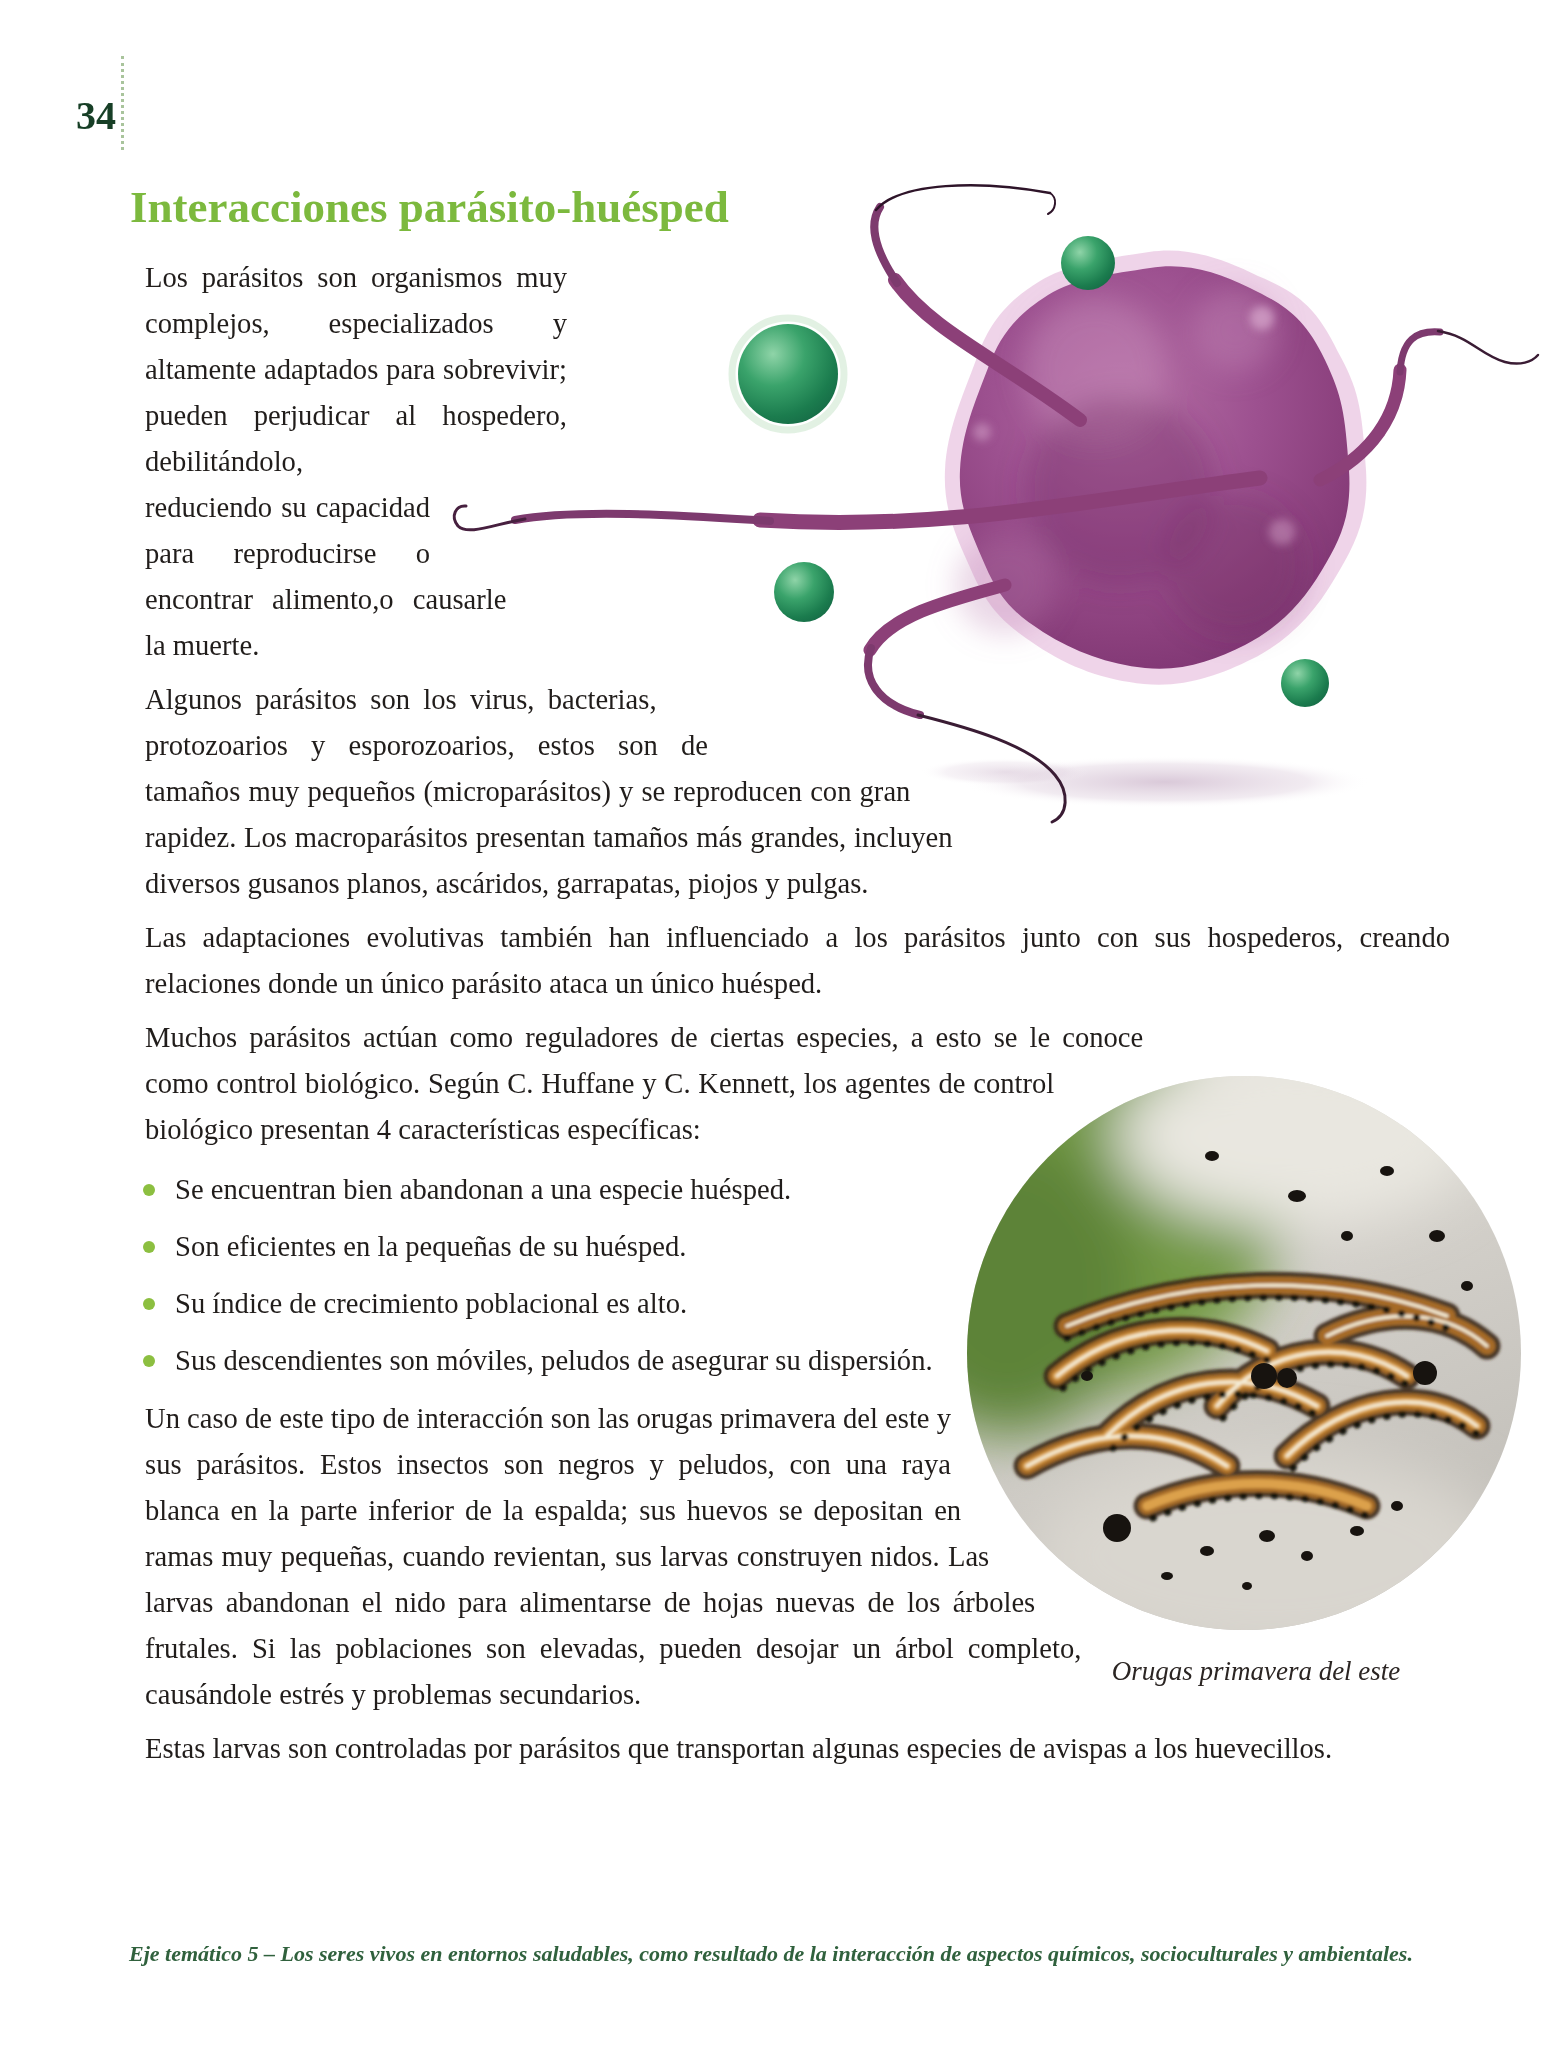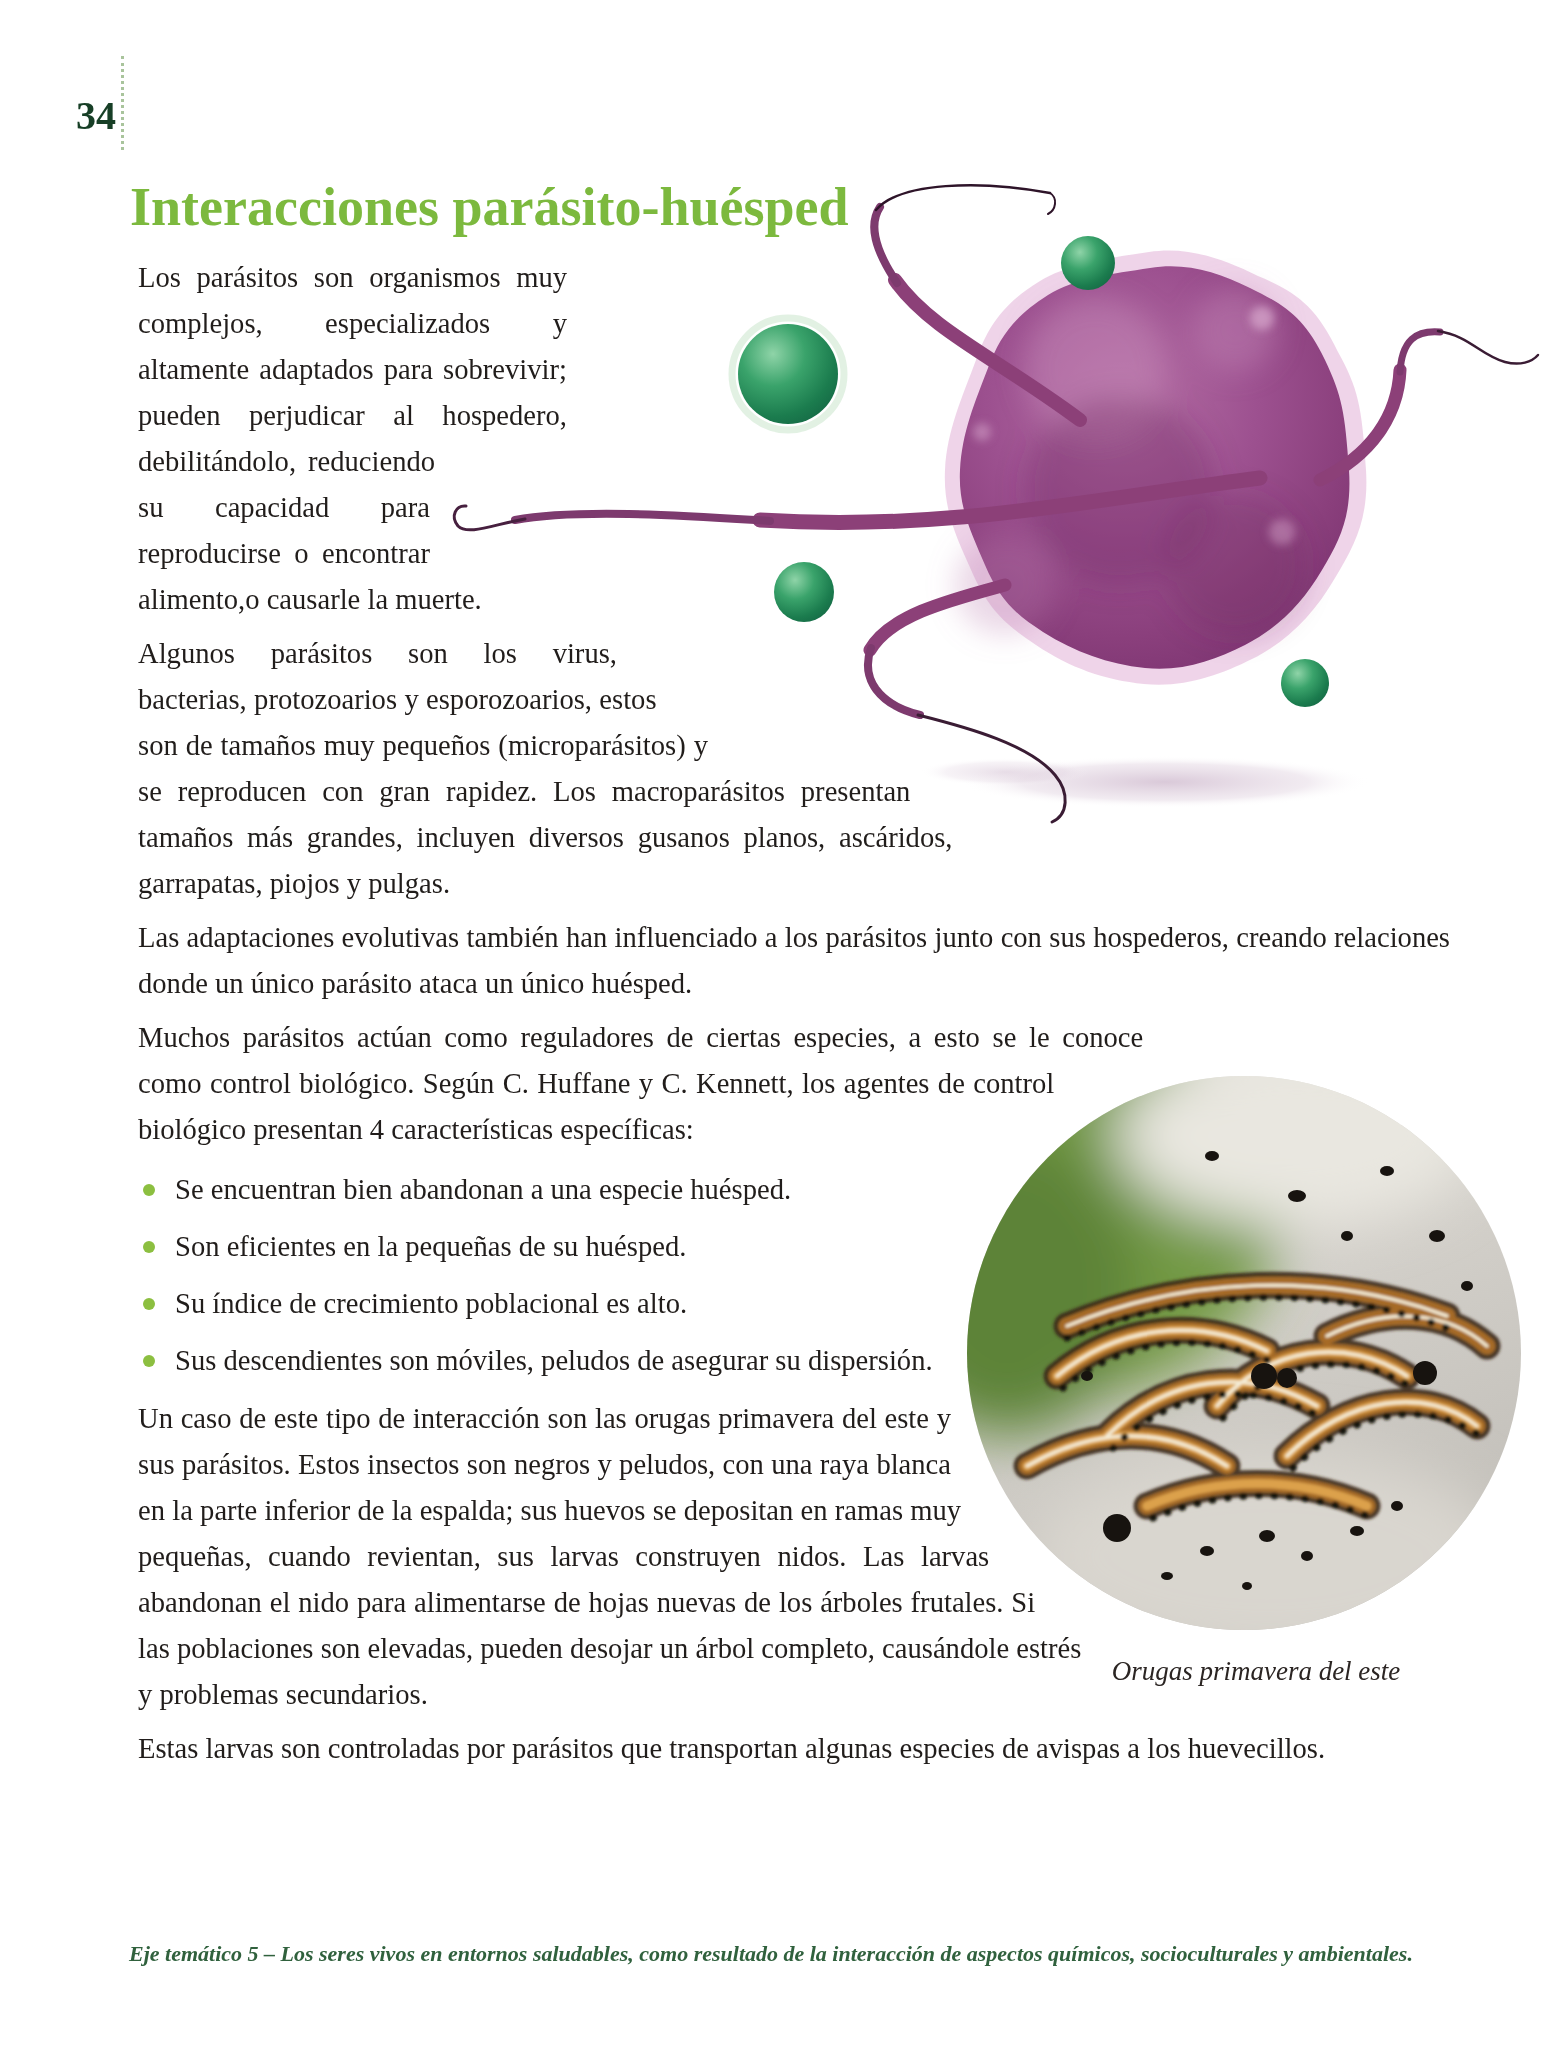--- a/index.html
+++ b/index.html
@@ -8,23 +8,23 @@
 
   
   .pageno{position:absolute;left:76px;top:92px;font-size:40px;font-weight:bold;color:#17402а;}
   .pageno{color:#173f26;text-align:right;}
   .pageno-rule{position:absolute;left:121px;top:56px;height:94px;width:0;border-left:3px dotted #a9c49c;}
 
   
   .content{position:absolute;left:130px;top:181px;width:1320px;z-index:2;
            font-size:28.6px;line-height:46px;text-align:justify;
            hyphens:auto;-webkit-hyphens:auto;}
-  h1.title{font-size:54px;line-height:52px;font-weight:bold;color:#7cb93e;margin:0 0 22px 0;text-align:left;}
+  h1.title{font-size:45px;line-height:52px;font-weight:bold;color:#7cb93e;margin:0 0 22px 0;text-align:left;}
   h2.subtitle{font-size:38px;line-height:44px;font-weight:bold;color:#7cb93e;margin:14px 0 20px 0;text-align:left;}
-  p{margin:0 0 8px 8px;}
+  p{margin:0 0 8px 15px;}
 
   
   .art-spacer{float:right;width:1020px;height:618px;margin:0 0 0 0;
     shape-outside:polygon(155px 0px,1020px 0px,1020px 618px,560px 610px,545px 560px,500px 500px,
                           280px 450px,210px 380px,170px 310px,15px 300px,15px 245px,155px 235px);
     shape-margin:18px;}
 
   
   .photo-float{float:right;width:570px;height:700px;margin:0 -71px 6px 0;position:relative;
     shape-outside:polygon(293px 46px,147px 85px,40px 192px,1px 338px,40px 484px,147px 591px,

